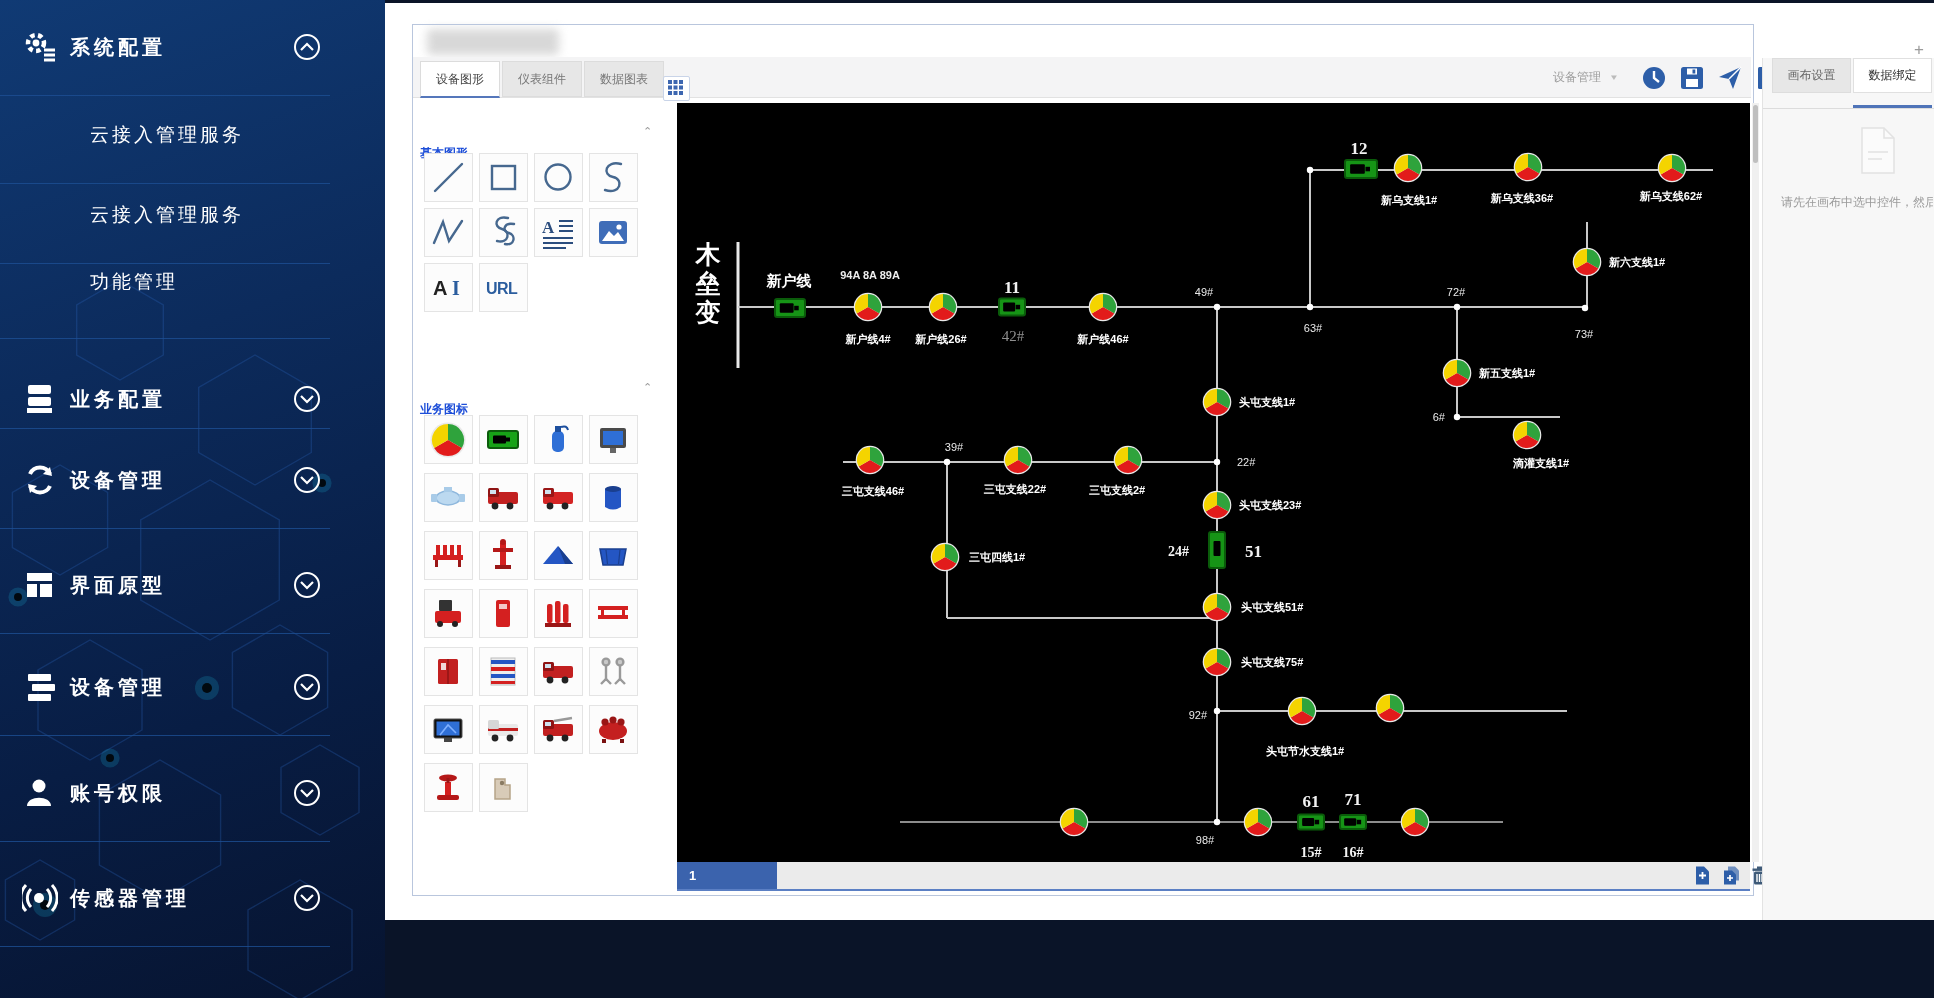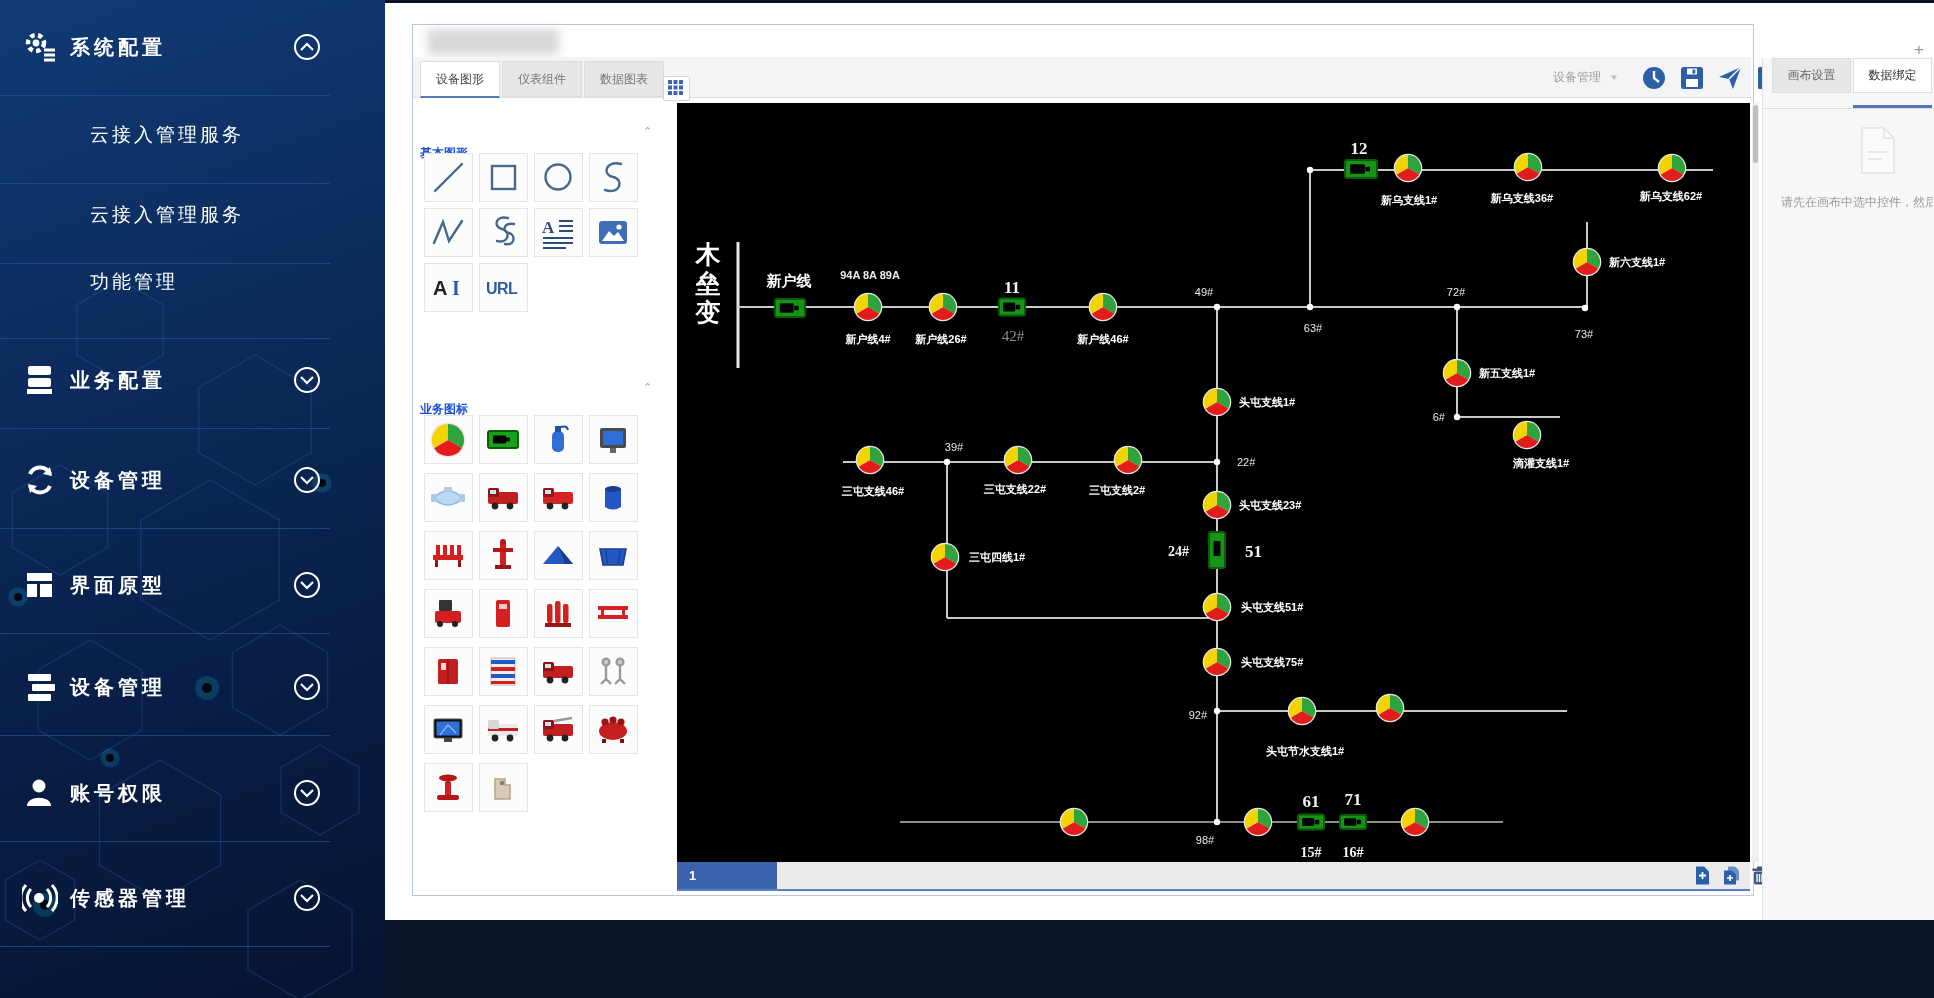--- a/index.html
+++ b/index.html
@@ -112,21 +112,21 @@
         </div>
         <div class="sb-divider" style="top: 183px;"></div>
         <div class="sb-item" style="top: 193px;">
           <span class="sb-label sub">云接入管理服务</span>
         </div>
         <div class="sb-divider" style="top: 263px;"></div>
         <div class="sb-item" style="top: 260px;">
           <span class="sb-label sub">功能管理</span>
         </div>
         <div class="sb-divider" style="top: 338px;"></div>
-        <div class="sb-item" style="top: 358px;">
+        <div class="sb-item" style="top: 377px;">
           <svg class="sb-icon" viewBox="0 0 36 36">
             <rect x="6" y="4" width="23" height="9" rx="2" fill="#fff"></rect>
             <rect x="6" y="16" width="23" height="9" rx="2" fill="#fff"></rect>
             <path d="M5,27 h25 v5 h-25 z" fill="#fff"></path>
           </svg>
           <span class="sb-label ">业务配置</span>
           <svg class="sb-chevron" viewBox="0 0 28 28">
       <circle cx="14" cy="14" r="12" fill="none" stroke="#fff" stroke-width="2"></circle>
       <path d="M8,11 L14,17 L20,11" fill="none" stroke="#fff" stroke-width="2.2"></path>
           </svg>

